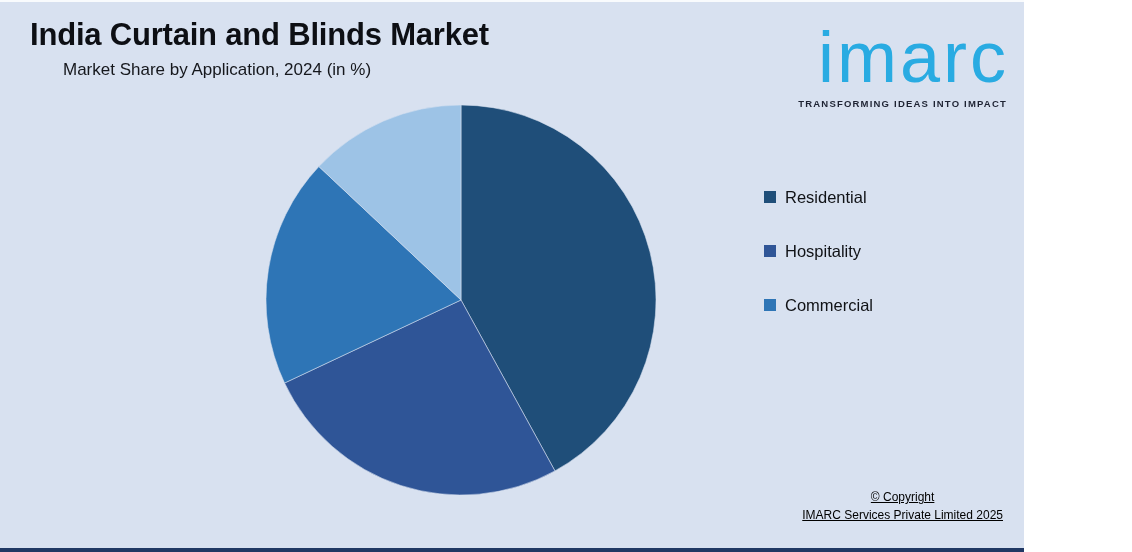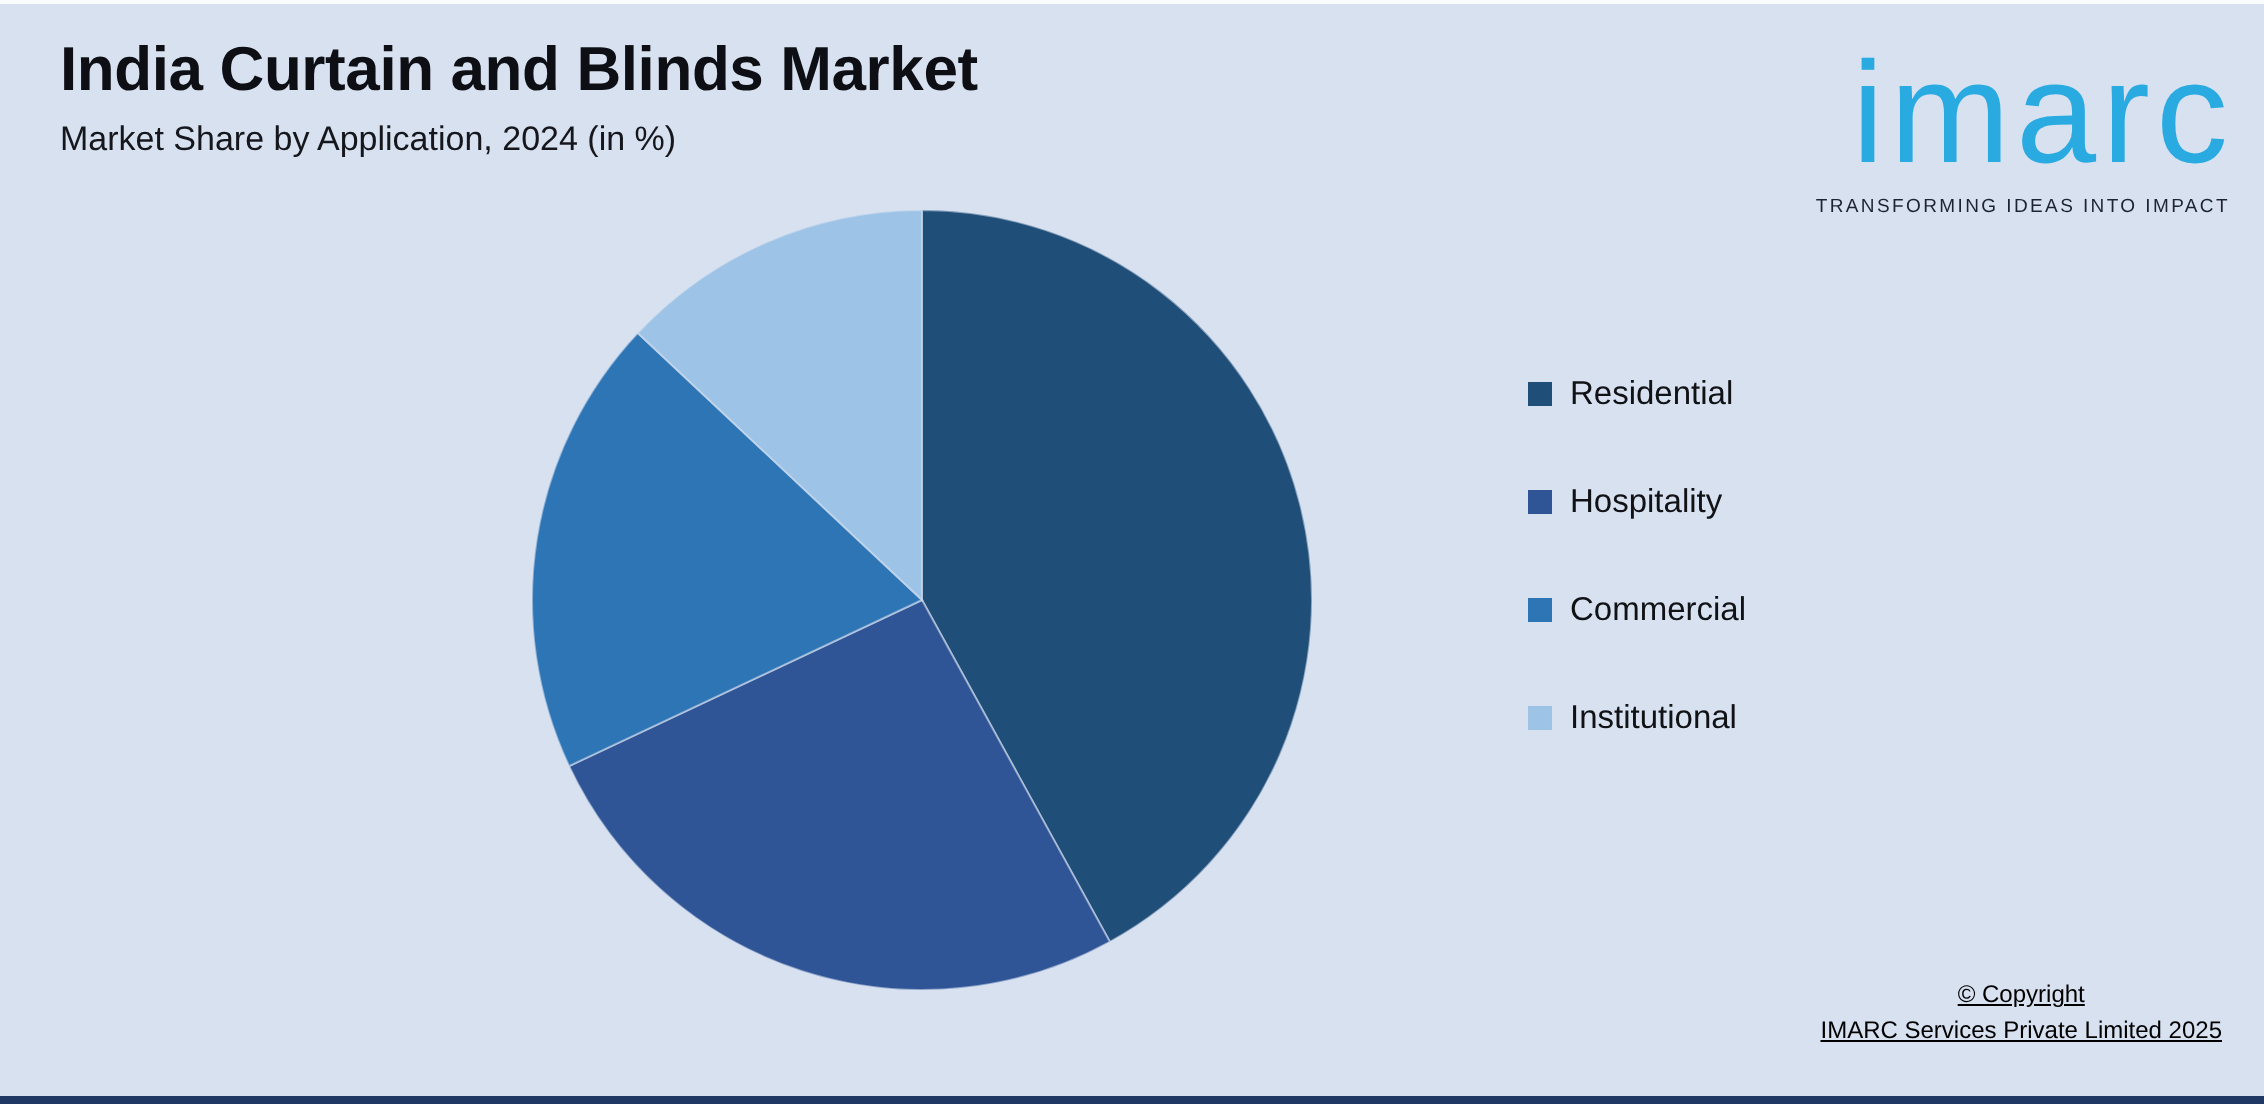--- a/index.html
+++ b/index.html
@@ -1,42 +1,42 @@
 <!DOCTYPE html>
 <html><head>
 <meta charset="utf-8">
 <style>
   html,body{margin:0;padding:0;}
   .canvas{
     position:relative;
-    width:1132px;height:552px;
+    width:1024px;height:552px;
     background:#D8E1F0;
     overflow:hidden;
     font-family:"Liberation Sans", sans-serif;
   }
   .top-line{position:absolute;top:0;left:0;width:100%;height:2px;background:rgba(255,255,255,0.85);}
   .bottom-bar{position:absolute;bottom:0;left:0;width:100%;height:4px;background:#203864;}
 
   .header{position:absolute;left:30px;top:16px;}
   .title{
     font-size:31px;font-weight:700;color:#0D0F14;
     letter-spacing:-0.2px;line-height:1.2;margin:0;
   }
   .subtitle{
     font-size:17px;font-weight:400;color:#15171C;
-    margin-top:7px;line-height:1.2;
+    margin-top:7px;line-height:1.2;margin-left:33px;
   }
 
   .logo{position:absolute;right:15px;top:21px;text-align:right;}
   .logo-wordmark{
     font-size:72px;font-weight:400;line-height:1;
     letter-spacing:3px;color:#29ABE2;
   }
   .logo-tagline{
-    margin-top:5px;font-size:9.5px;font-weight:400;
+    margin-top:5px;font-size:9.5px;font-weight:700;
     letter-spacing:1.2px;color:#1E2333;padding-right:2px;
   }
 
   .pie-wrap{position:absolute;left:265px;top:104px;width:392px;height:392px;}
   .pie-wrap svg{display:block;width:392px;height:392px;}
 
   .legend{position:absolute;left:735px;top:185px;}
   .legend-item{display:flex;align-items:center;height:24px;margin-bottom:30px;margin-left:29px;}
   .legend-swatch{width:12px;height:12px;margin-right:9px;flex:0 0 auto;}
   .legend-label{font-size:16.5px;color:#101216;line-height:1;}
@@ -78,24 +78,20 @@
       <span class="legend-label">Residential</span>
     </div>
     <div class="legend-item">
       <span class="legend-swatch" style="background: rgb(47, 85, 151);"></span>
       <span class="legend-label">Hospitality</span>
     </div>
     <div class="legend-item">
       <span class="legend-swatch" style="background: rgb(46, 117, 182);"></span>
       <span class="legend-label">Commercial</span>
     </div>
-    <div class="legend-item">
-      <span class="legend-swatch" style="background: rgb(157, 195, 230);"></span>
-      <span class="legend-label">Institutional</span>
-    </div>
   </div>
 
   <div class="copyright">
     <div>© Copyright</div>
     <div>IMARC Services Private Limited 2025</div>
   </div>
 
   <div class="bottom-bar"></div>
 
 </div>

